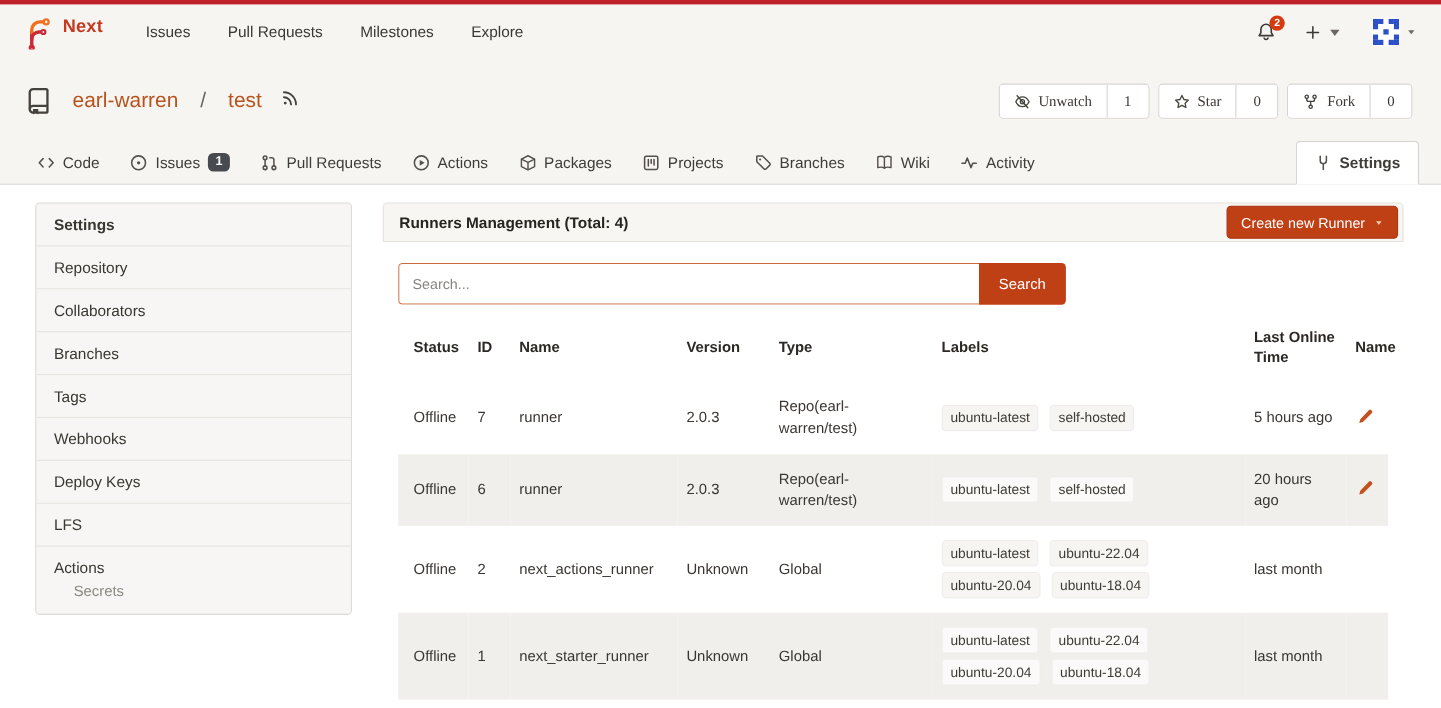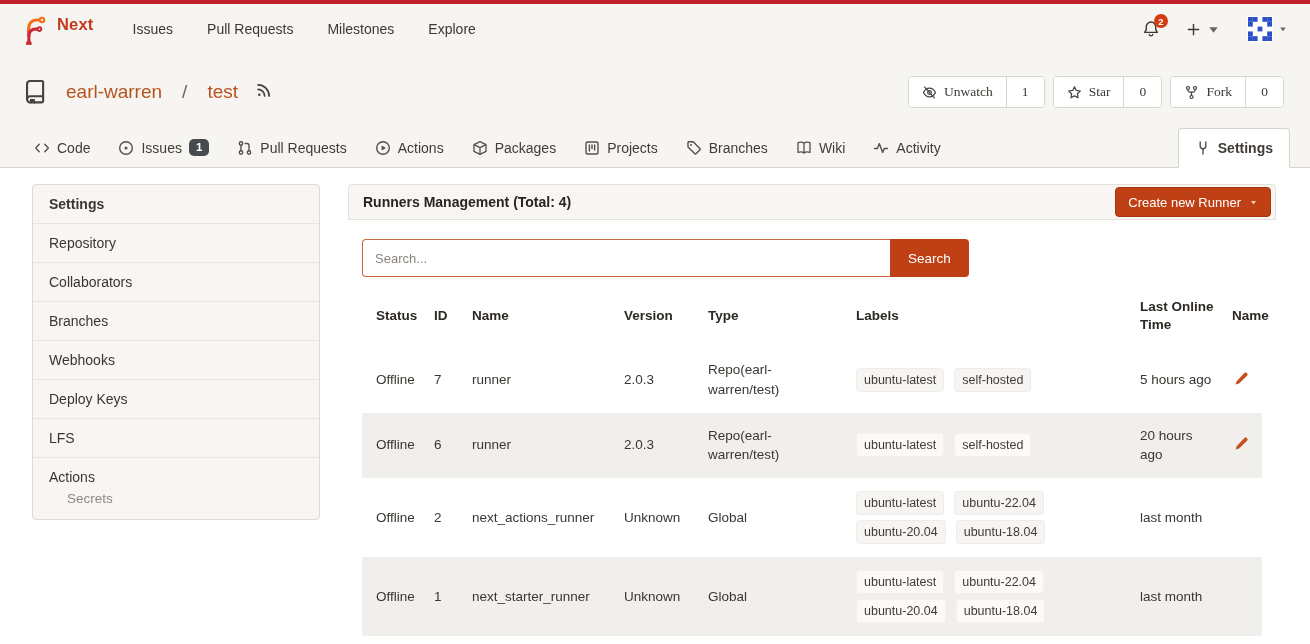--- a/index.html
+++ b/index.html
@@ -350,20 +350,21 @@
   </a>
     </nav>
 </div>
 
 <div class="content">
   <aside class="sidebar" id="sidebar">
       <div class="side-item side-title">Settings</div>
       <div class="side-item">Repository</div>
       <div class="side-item">Collaborators</div>
       <div class="side-item">Branches</div>
+      <div class="side-item">Tags</div>
       <div class="side-item">Webhooks</div>
       <div class="side-item">Deploy Keys</div>
       <div class="side-item">LFS</div>
       <div class="side-item side-group">
      <div class="side-group-label">Actions</div>
         <div class="side-sub muted">Secrets</div>
       </div>
     </aside>
 
   <main class="panel">

